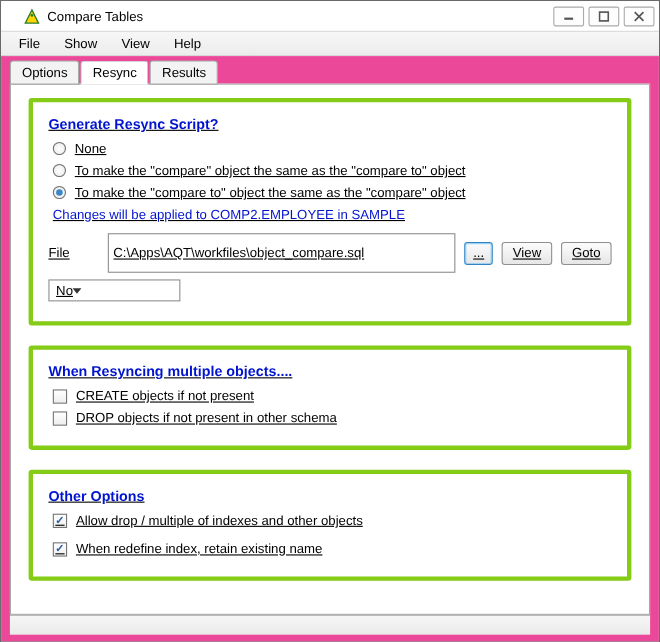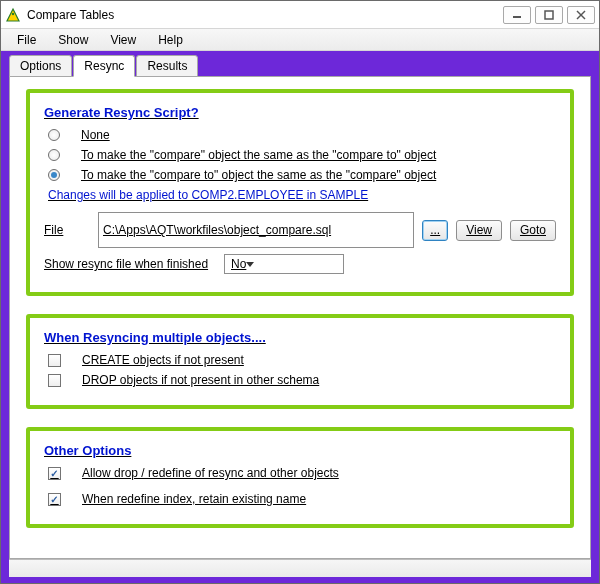--- a/index.html
+++ b/index.html
@@ -15,21 +15,21 @@
     height: 584px;
     border: 1px solid #6a6a6a;
     display: flex;
     flex-direction: column;
     background: #fff;
   }
   .titlebar {
     height: 28px;
     display: flex;
     align-items: center;
-    padding: 0 4px 0 4px;
+    padding: 0 4px 0 20px;
     border-bottom: 1px solid #d6d6d6;
     background: #fff;
   }
   .titlebar .icon {
     width: 16px; height: 16px;
     margin-right: 6px;
     display: flex; align-items: center; justify-content: center;
   }
   .titlebar .title { flex: 1; font-size: 12px; }
   .win-controls { display: flex; gap: 4px; }
@@ -47,21 +47,21 @@
     display: flex;
     align-items: center;
     gap: 2px;
     padding: 0 6px;
     background: linear-gradient(#f7f7f7,#ececec);
     border-bottom: 1px solid #d6d6d6;
   }
   .menu-item { padding: 2px 10px; }
   .client {
     flex: 1;
-    background: #6d28d9;
+    background: #ec4899;
     padding: 4px 8px 6px 8px;
     display: flex;
     flex-direction: column;
   }
   .tabs {
     display: flex;
     align-items: flex-end;
     height: 22px;
     margin-bottom: -1px;
   }
@@ -96,21 +96,21 @@
   }
   .group-title {
     color: #0013d0;
     font-weight: bold;
     font-size: 13px;
     margin: 2px 0 8px 0;
   }
   .radio-row, .check-row {
     display: flex;
     align-items: center;
-    gap: 21px;
+    gap: 8px;
     margin: 4px 0 6px 4px;
   }
   .radio {
     width: 12px; height: 12px;
     border: 1px solid #6f6f6f;
     border-radius: 50%;
     background: radial-gradient(#fff,#e9e9e9);
     display: flex; align-items: center; justify-content: center;
   }
   .radio.selected::after {
@@ -255,21 +255,20 @@
 
         <div class="form-row">
           <span class="form-label">File</span>
           <input class="text-input" type="text" value="C:\Apps\AQT\workfiles\object_compare.sql" style="">
           <button class="btn highlight">...</button>
           <button class="btn">View</button>
           <button class="btn">Goto</button>
         </div>
 
         <div class="form-row">
-          <span class="show-row-label">Show resync file when finished</span>
           <div class="dropdown">
             <span>No</span>
             <span class="caret"></span>
           </div>
         </div>
       </div>
 
       <div class="group">
         <div class="group-title">When Resyncing multiple objects....</div>
         <div class="check-row">
@@ -279,21 +278,21 @@
         <div class="check-row">
           <span class="checkbox"></span>
           <span>DROP objects if not present in other schema</span>
         </div>
       </div>
 
       <div class="group" style="margin-bottom:4px;">
         <div class="group-title">Other Options</div>
         <div class="check-row" style="margin-bottom:12px;">
           <span class="checkbox checked"></span>
-          <span>Allow drop / redefine of resync and other objects</span>
+          <span>Allow drop / multiple of indexes and other objects</span>
         </div>
         <div class="check-row">
           <span class="checkbox checked"></span>
           <span>When redefine index, retain existing name</span>
         </div>
       </div>
 
     </div>
     <div class="statusbar"></div>
   </div>

